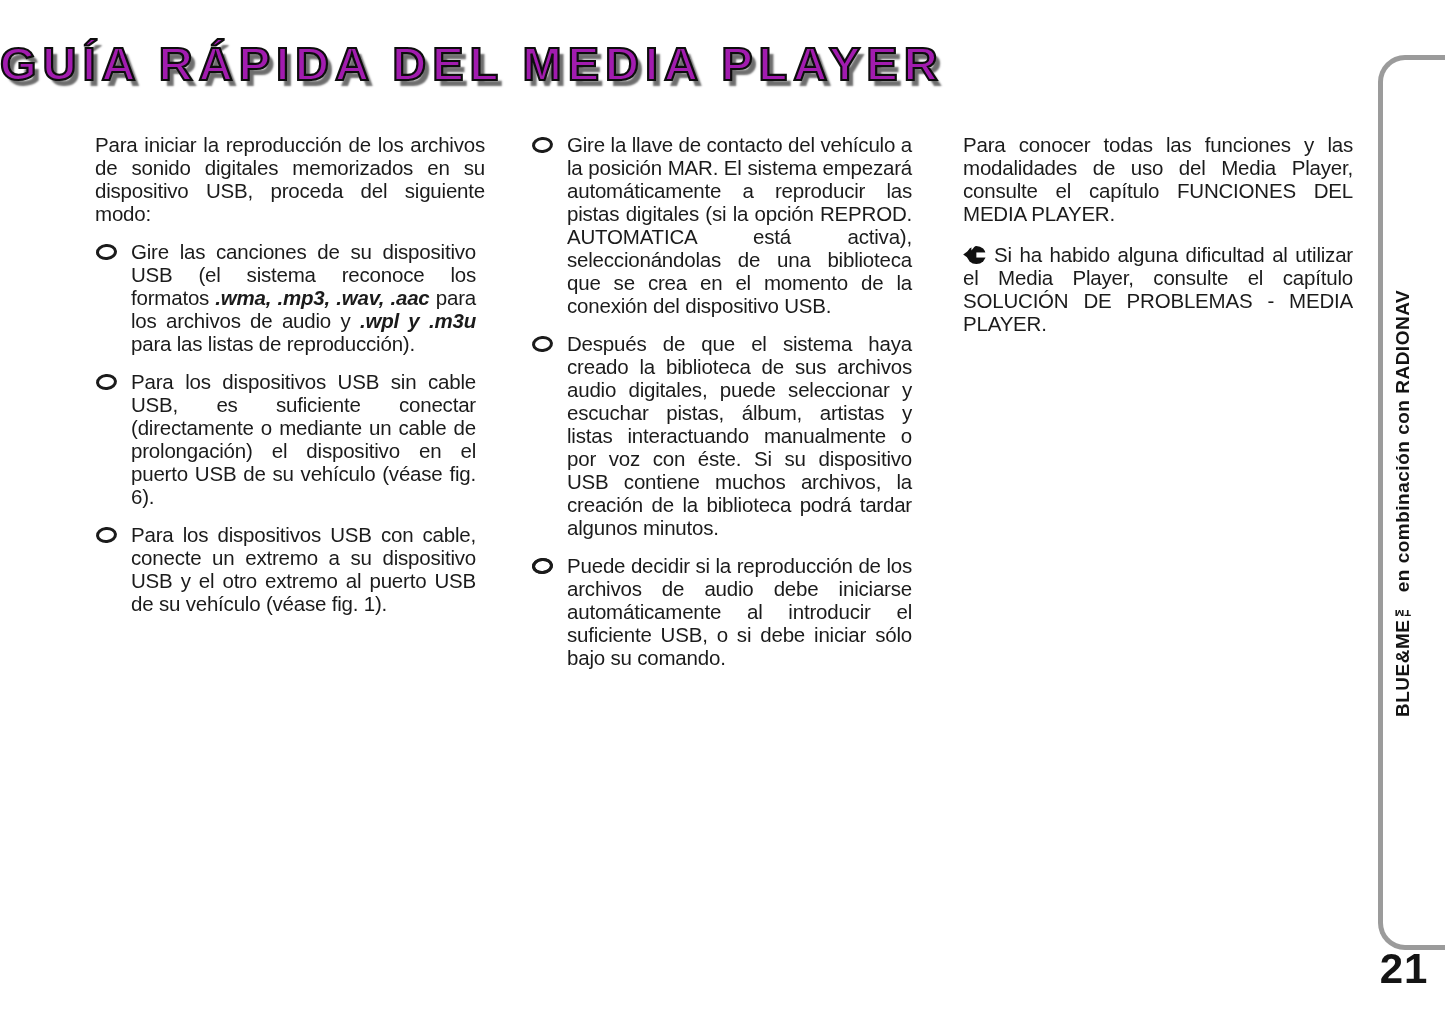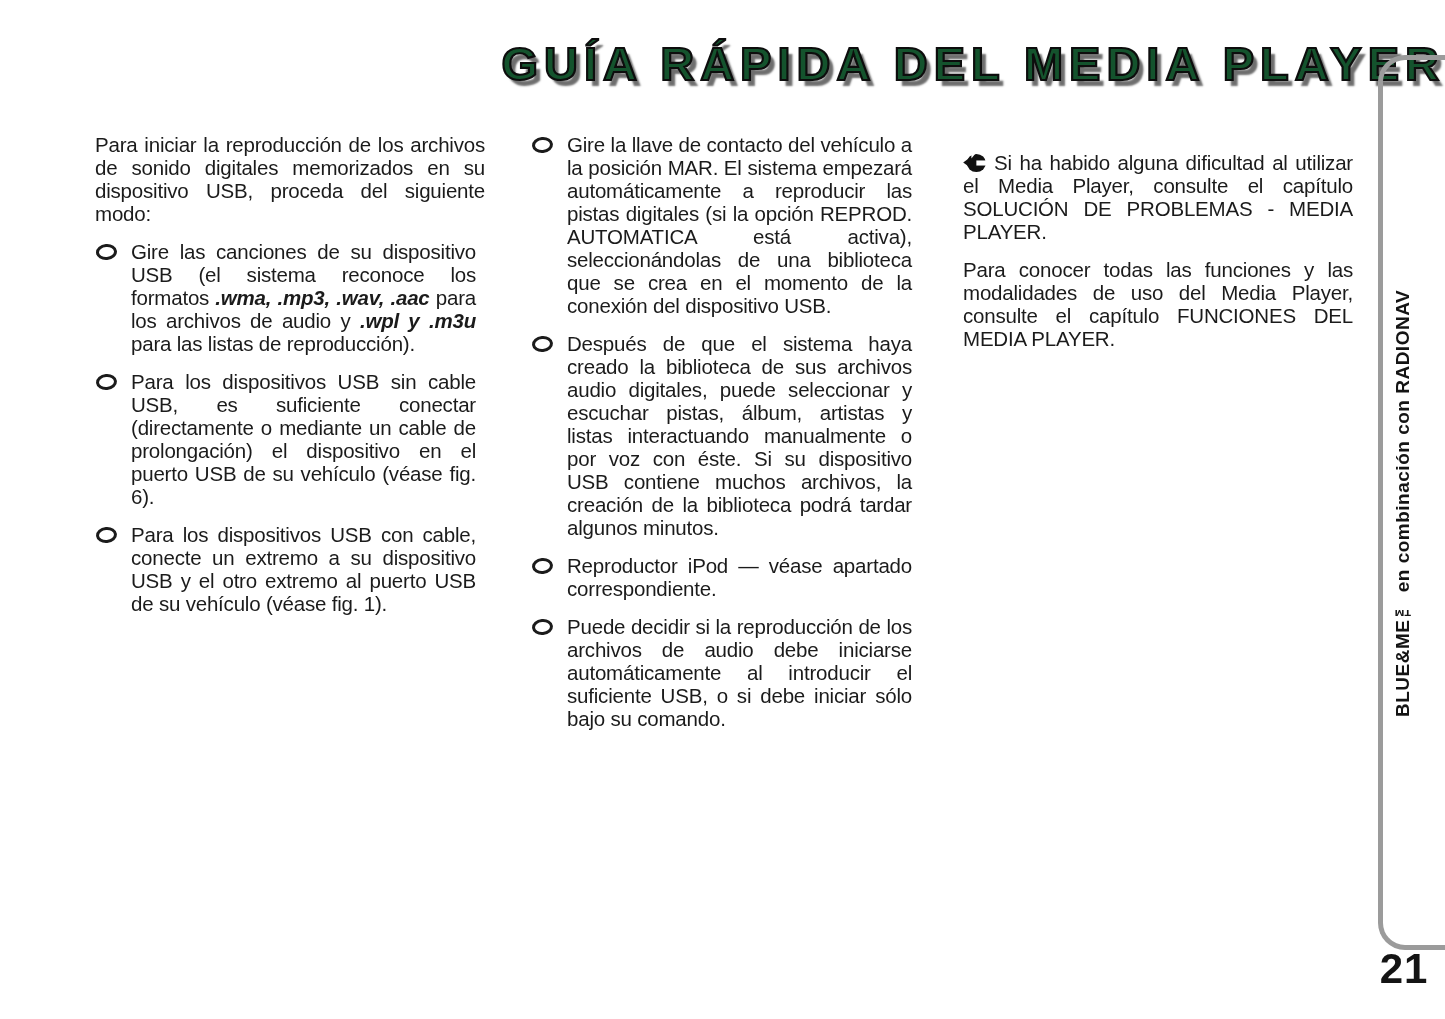--- a/index.html
+++ b/index.html
@@ -10,25 +10,25 @@
     background:#ffffff;
     font-family:"Liberation Sans", sans-serif;
     color:#1b1b1b;
     overflow:hidden;
   }
 
   
   .title {
     position:absolute;
     top:36px; left:0; width:1445px;
-    text-align:right;
+    text-align:left;
     font-size:47px;
     font-weight:bold;
     letter-spacing:6px;
-    color:#14532d;
+    color:#a21caf;
     -webkit-text-stroke:2.2px #0d0d0d;
     text-shadow:5px 6px 2px #6e6e6e;
     white-space:nowrap;
   }
 
   
   .col {
     position:absolute;
     top:133px;
     width:390px;
@@ -132,39 +132,38 @@
       <span>Gire la llave de contacto del vehículo a la posición MAR. El sistema empezará automáticamente a reproducir las pistas digitales (si la opción REPROD. AUTOMATICA está activa), seleccionándolas de una biblioteca que se crea en el momento de la conexión del dispositivo USB.</span>
     </div>
 
     <div class="bullet">
       <span class="bullet-marker"></span>
       <span>Después de que el sistema haya creado la biblioteca de sus archivos audio digitales, puede seleccionar y escuchar pistas, álbum, artistas y listas interactuando manualmente o por voz con éste. Si su dispositivo USB contiene muchos archivos, la creación de la biblioteca podrá tardar algunos minutos.</span>
     </div>
 
     <div class="bullet">
       <span class="bullet-marker"></span>
-      <span>Reproductor iPod — véase apartado correspondiente.</span>
     </div>
 
     <div class="bullet">
       <span class="bullet-marker"></span>
       <span>Puede decidir si la reproducción de los archivos de audio debe iniciarse automáticamente al introducir el suficiente USB, o si debe iniciar sólo bajo su comando.</span>
     </div>
   </div>
 
   <div class="col col-right">
+    <p class="para">Para conocer todas las funciones y las modalidades de uso del Media Player, consulte el capítulo FUNCIONES DEL MEDIA PLAYER.</p>
+
     <p class="para" style="margin-top:18px;">
       <svg class="xref-icon" viewBox="0 0 26 22" xmlns="http://www.w3.org/2000/svg">
         <ellipse cx="14.5" cy="11" rx="10.5" ry="10" fill="#111111"></ellipse>
         <rect x="14.5" y="8.2" width="11.5" height="5.6" fill="#ffffff"></rect>
         <polygon points="0,10.5 11,2.5 11,18.5" fill="#111111"></polygon>
         <polygon points="9,0 14,0 9,6" fill="#ffffff"></polygon>
       </svg><span>Si ha habido alguna dificultad al utilizar el Media Player, consulte el capítulo SOLUCIÓN DE PROBLEMAS - MEDIA PLAYER.</span>
     </p>
-
-    <p class="para">Para conocer todas las funciones y las modalidades de uso del Media Player, consulte el capítulo FUNCIONES DEL MEDIA PLAYER.</p>
   </div>
 
   <div class="bracket"></div>
   <div class="side-label">BLUE&amp;ME™ en combinación con RADIONAV</div>
   <div class="page-number">21</div>
 
 </div>
 
 </body></html>

